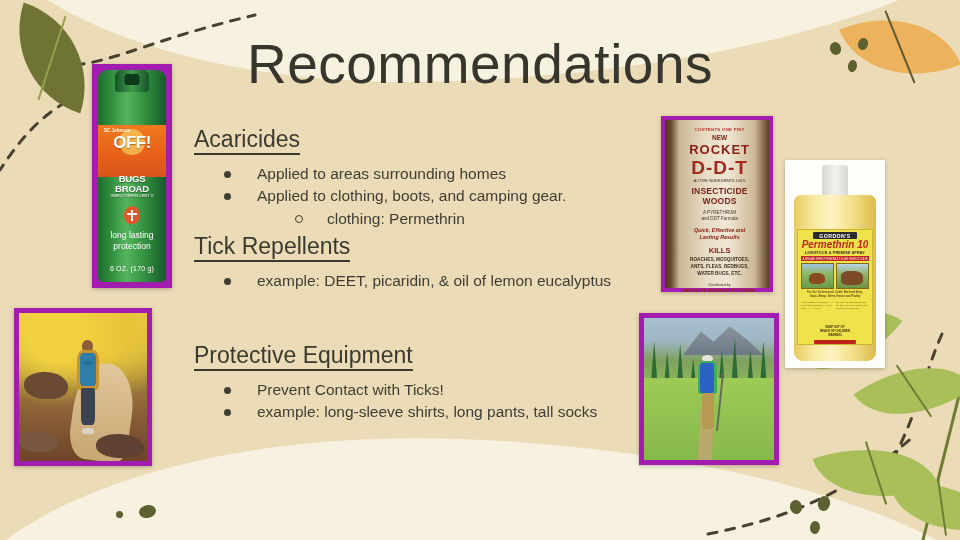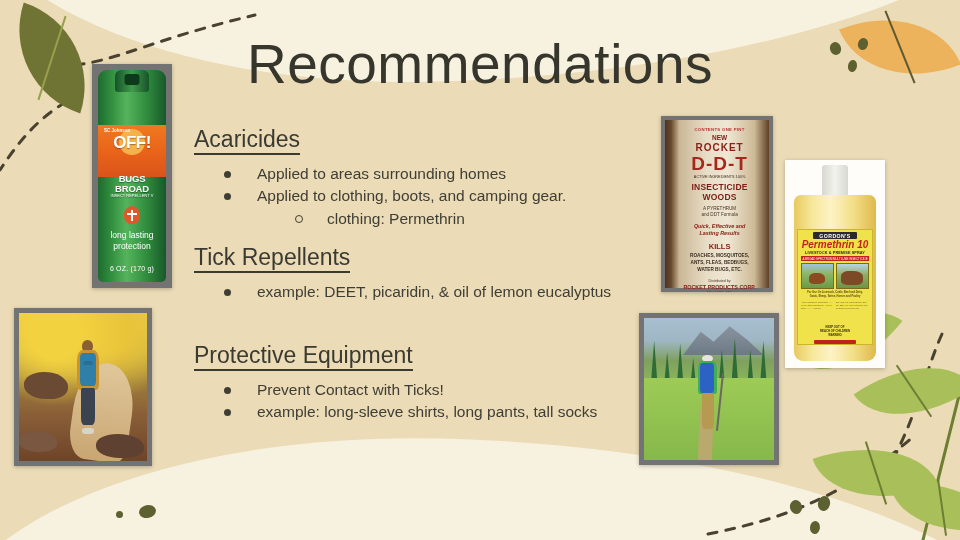--- a/index.html
+++ b/index.html
@@ -149,21 +149,21 @@
     left: 0; top: 6px;
     width: 6px; height: 6px;
     border: 1.4px solid #3f3e35;
     border-radius: 50%;
     background: transparent;
   }
 
   
   .photo {
     position: absolute;
-    background: #737373;
+    background: #a21caf;
     box-shadow: 0 1px 4px rgba(0,0,0,0.25);
     overflow: hidden;
   }
 
   
   #photo-off { left: 92px; top: 64px; width: 80px; height: 224px; padding: 6px; box-sizing: border-box; }
   .can {
     position: relative;
     width: 100%; height: 100%;
     background: linear-gradient(90deg,#1e6b2e 0%,#2f8c3d 18%,#56b35c 42%,#2f8c3d 72%,#18582a 100%);
@@ -229,21 +229,21 @@
 
   
   #photo-ddt { left: 661px; top: 116px; width: 112px; height: 176px; padding: 4px; box-sizing: border-box; }
   .ddt {
     position: relative; width: 100%; height: 100%;
     background: linear-gradient(90deg,#4a3322 0%,#6a4a2d 6%,#cbb796 14%,#e8ddc6 40%,#efe7d4 60%,#cdb996 86%,#5e4024 100%);
   }
   .ddt-inner { position: absolute; left: 14%; right: 9%; top: 3%; bottom: 2%; text-align: center; color: #2c2319; }
   .ddt-t1 { font-size: 4.3px; letter-spacing: .3px; margin-top: 2px; color:#b33; font-weight:bold;}
   .ddt-t2 { font-size: 6.5px; font-weight: bold; color:#7a1d15; margin-top: 2px;}
-  .ddt-t3 { font-size: 10px; font-weight: bold; color:#8c2018; letter-spacing: 1px; margin-top: 1px;}
+  .ddt-t3 { font-size: 13px; font-weight: bold; color:#8c2018; letter-spacing: 1px; margin-top: 1px;}
   .ddt-big { font-size: 19px; font-weight: bold; color:#a4291c; letter-spacing: 1px; line-height: 1; margin-top: 1px;}
   .ddt-t4 { font-size: 3.8px; color:#3a2c1f; margin-top: 2px;}
   .ddt-t5 { font-size: 8.5px; font-weight: bold; color:#7a1d15; margin-top: 3px; letter-spacing:.2px;}
   .ddt-t6 { font-size: 4.6px; color:#4a3426; margin-top: 4px; line-height:1.35;}
   .ddt-t7 { font-size: 5.4px; color:#8c2018; font-style: italic; font-weight:bold; margin-top: 5px; line-height:1.3;}
   .ddt-t8 { font-size: 7.5px; font-weight: bold; color:#8c2018; margin-top: 5px;}
   .ddt-t9 { font-size: 4.7px; font-weight: bold; color:#3a2c1f; margin-top: 2px; line-height:1.45;}
   .ddt-t10 { font-size: 3.6px; color:#4a3426; margin-top: 5px;}
   .ddt-t11 { font-size: 5.4px; font-weight: bold; color:#8c2018; margin-top: 1px;}
   .ddt-t12 { font-size: 3.6px; color:#4a3426; margin-top: 1px;}
@@ -441,21 +441,21 @@
         <span class="b">Applied to clothing, boots, and camping gear.</span>
         <ul class="lvl2">
           <li>
             <span class="b">clothing: Permethrin</span>
           </li>
         </ul>
       </li>
     </ul>
   </div>
 
-  <div class="block" style="left:194px; top:245px; width:480px;">
+  <div class="block" style="left:194px; top:234px; width:480px;">
     <div class="heading">Tick Repellents</div>
     <ul class="lvl1">
       <li>
         <span class="b">example: DEET, picaridin,  &amp; oil of lemon eucalyptus</span>
       </li>
     </ul>
   </div>
 
   <div class="block" style="left:194px; top:343px; width:480px;">
     <div class="heading">Protective Equipment</div>

